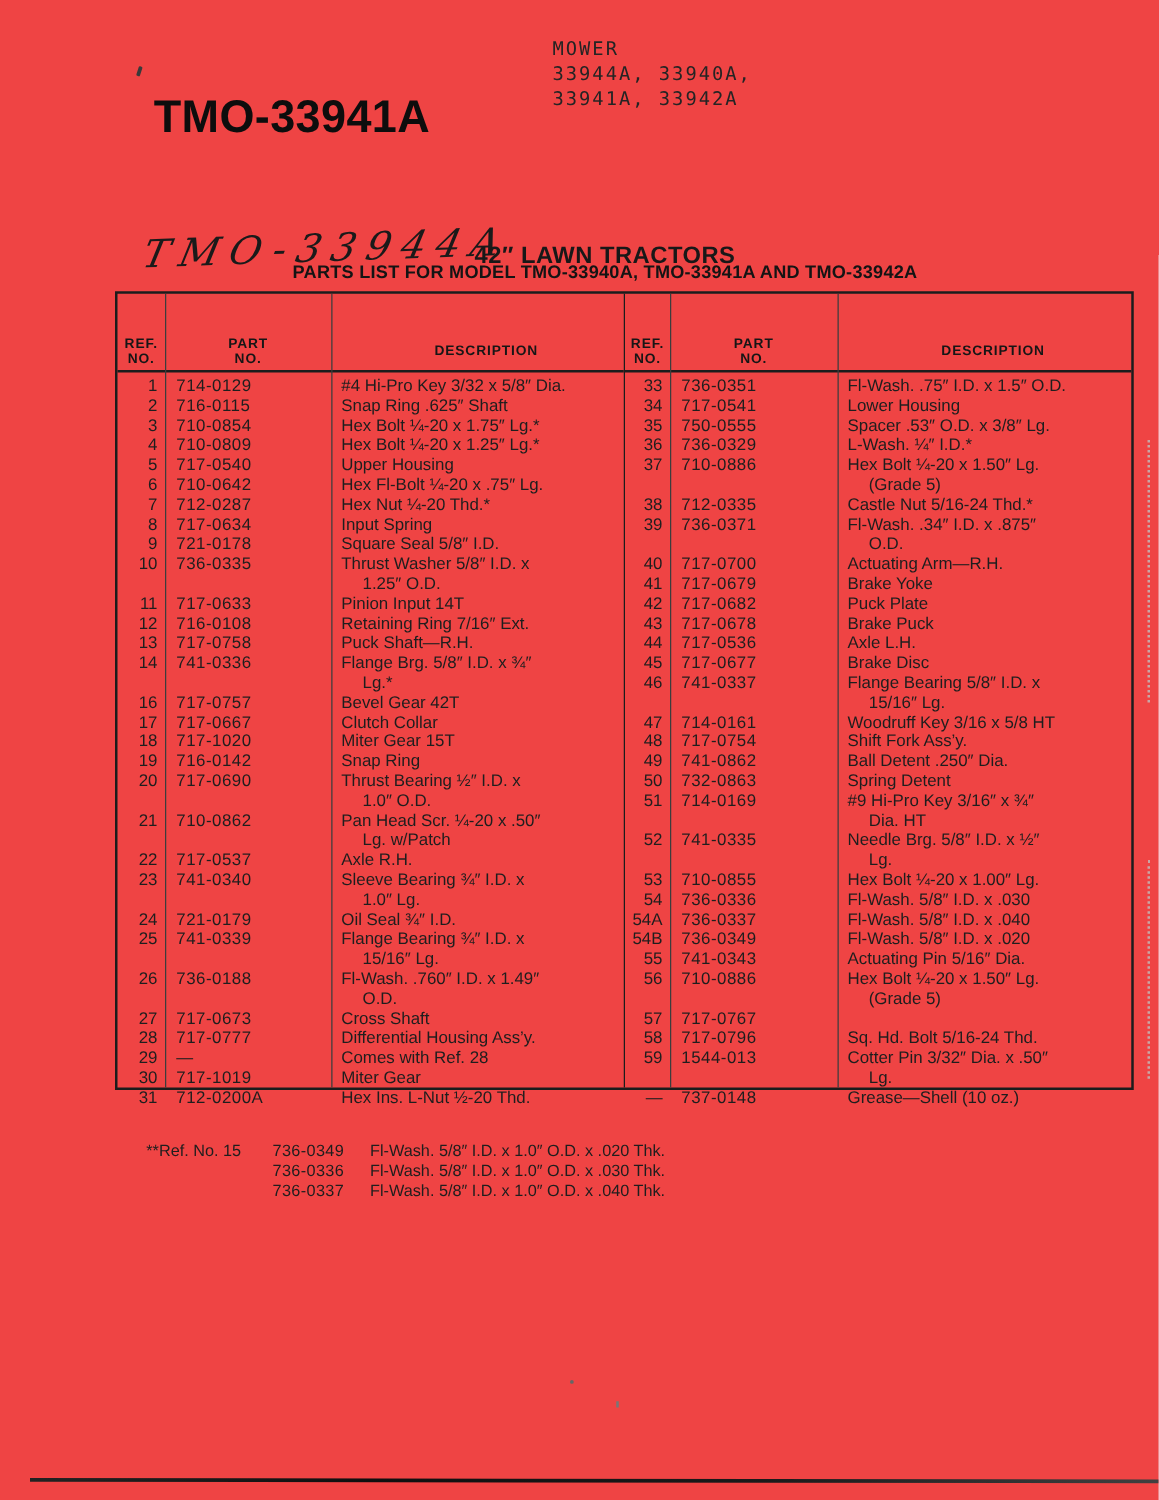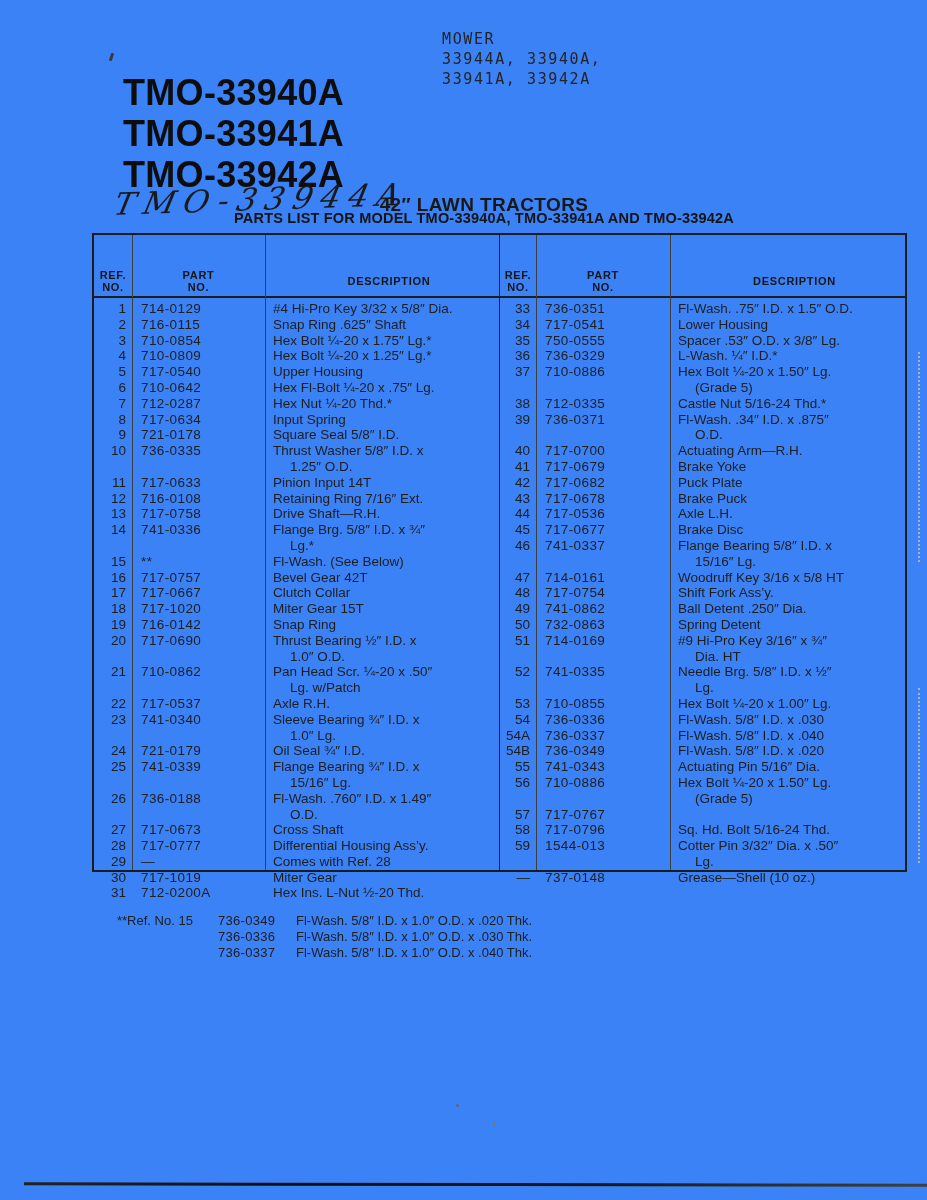--- a/index.html
+++ b/index.html
@@ -1,18 +1,18 @@
 <!DOCTYPE html>
 <html><head>
 <meta charset="utf-8">
 <style>
   html,body { margin:0; padding:0; background:#e8e8e8; }
   .page {
     position:relative; width:927px; height:1200px; margin:0 auto;
-    background:#3b82f6; overflow:hidden;
+    background:#ef4444; overflow:hidden;
     font-family:"Liberation Sans", sans-serif; color:#1d1d1d;
   }
 
   
   .mower-block {
     position:absolute; left:442px; top:29px;
     font-family:"DejaVu Sans Mono", monospace;
     font-size:15px; line-height:20px; letter-spacing:1.6px;
     color:#242424; white-space:pre-line;
   }
@@ -92,23 +92,21 @@
 </head>
 <body>
 
 <div class="page">
 
   <div class="mower-block">MOWER
 33944A, 33940A,
 33941A, 33942A</div>
 
   <div class="titles">
-    <div class="t">TMO-33940A</div>
     <div class="t">TMO-33941A</div>
-    <div class="t">TMO-33942A</div>
   </div>
 
   <div class="handwritten">TMO-33944A</div>
 
   <div class="center-band subtitle1">42″ LAWN TRACTORS</div>
   <div class="center-band subtitle2">PARTS LIST FOR MODEL TMO-33940A, TMO-33941A AND TMO-33942A</div>
 
   <div class="parts-table">
 
     <div class="half left">
@@ -192,35 +190,30 @@
 
           <div class="row">
             <div class="c-ref">12</div>
             <div class="c-part">716-0108</div>
             <div class="c-desc">Retaining Ring 7/16″ Ext.</div>
           </div>
 
           <div class="row">
             <div class="c-ref">13</div>
             <div class="c-part">717-0758</div>
-            <div class="c-desc">Drive Shaft—R.H.</div>
+            <div class="c-desc">Puck Shaft—R.H.</div>
           </div>
 
           <div class="row">
             <div class="c-ref">14</div>
             <div class="c-part">741-0336</div>
             <div class="c-desc">Flange Brg. 5/8″ I.D. x ¾″
 Lg.*</div>
           </div>
 
-          <div class="row">
-            <div class="c-ref">15</div>
-            <div class="c-part">**</div>
-            <div class="c-desc">Fl-Wash. (See Below)</div>
-          </div>
 
           <div class="row">
             <div class="c-ref">16</div>
             <div class="c-part">717-0757</div>
             <div class="c-desc">Bevel Gear 42T</div>
           </div>
 
           <div class="row">
             <div class="c-ref">17</div>
             <div class="c-part">717-0667</div>

